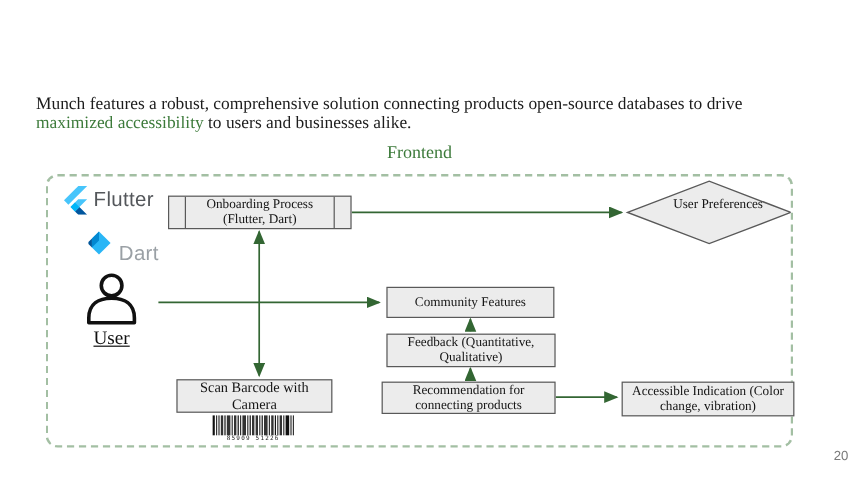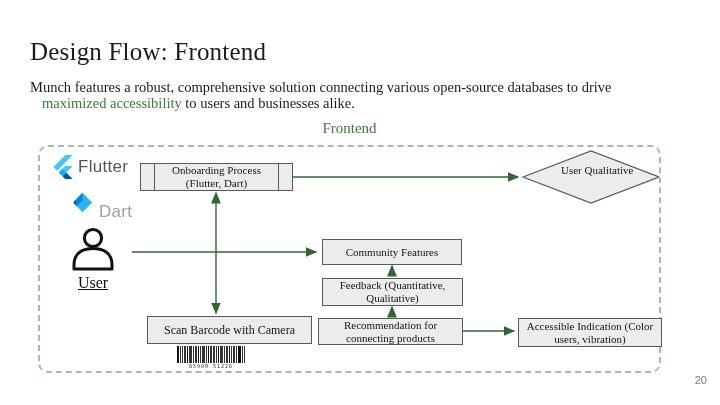--- a/index.html
+++ b/index.html
@@ -18,21 +18,21 @@
   
   .logo{position:absolute;top:10px;right:9px;display:flex;align-items:center;gap:2px;}
   .logo-text{font-family:"Liberation Sans","DejaVu Sans",sans-serif;font-weight:bold;
     font-size:13.5px;letter-spacing:.4px;color:var(--logo-green);}
 
   
   .title{position:absolute;left:30px;top:38px;font-size:25px;color:var(--text-dark);
     font-weight:normal;letter-spacing:.2px;}
   .body-text{position:absolute;left:30px;top:80px;width:648px;font-size:14.5px;
     line-height:1.1;color:var(--text-dark);}
-  .body-text .hl{color:var(--accent-green);margin-left:12px;}
+  .body-text .hl{color:var(--accent-green);}
 
   
   .diagram-label{position:absolute;left:38px;top:120px;width:623px;text-align:center;
     font-size:15px;color:var(--accent-green);}
   .diagram{position:absolute;left:38px;top:145px;width:623px;height:228px;
     border:2px dashed var(--dash-green);border-radius:10px;background:#fff;}
   .overlay{position:absolute;left:0;top:0;width:619px;height:224px;pointer-events:none;}
   .flow-line{stroke:var(--arrow-green);stroke-width:1.4;fill:none;}
   .arrowhead-shape{fill:var(--arrow-green);}
   .diamond-shape{fill:var(--box-fill);stroke:var(--box-border);stroke-width:1.2;}
@@ -70,22 +70,21 @@
   .page-number{position:absolute;right:13px;top:374px;
     font-family:"Liberation Sans","DejaVu Sans",sans-serif;
     font-size:11px;color:var(--page-number-gray);}
 </style>
 </head>
 <body>
 
 <div class="slide">
 
 
-  <h1 class="title">Design Flow: Frontend</h1>
-  <p class="body-text"><span>Munch features a robust, comprehensive solution connecting various open-source databases to drive </span><span class="hl">maximized accessibility</span><span> to users and businesses alike.</span></p>
+  <p class="body-text"><span>Munch features a robust, comprehensive solution connecting products open-source databases to drive </span><span class="hl">maximized accessibility</span><span> to users and businesses alike.</span></p>
 
   <div class="diagram-label">Frontend</div>
 
   <div class="diagram">
 
     <svg class="overlay" viewBox="0 0 619 224">
       <defs>
         <marker id="ah" markerWidth="9" markerHeight="8" refX="7.5" refY="3.5" orient="auto-start-reverse">
           <path class="arrowhead-shape" d="M0,0 L8.5,3.5 L0,7 Z"></path>
         </marker>
@@ -124,26 +123,26 @@
       <span class="dart-label">Dart</span>
     </div>
 
     <svg class="user-icon" width="48" height="45" viewBox="0 0 48 45">
       <circle cx="24" cy="11" r="8.6" fill="#fff" stroke="#111" stroke-width="3"></circle>
       <path d="M5 42 L5 38 C5 26 13.5 21.5 24 21.5 C34.5 21.5 43 26 43 38 L43 42 Z" fill="#fff" stroke="#111" stroke-width="3" stroke-linejoin="round"></path>
     </svg>
     <div class="user-label">User</div>
 
     <div class="node predefined" style="left:100px;top:16px;width:153px;height:28px;">Onboarding Process (Flutter, Dart)</div>
-    <div class="diamond-text">User Qualitative</div>
+    <div class="diamond-text">User Preferences</div>
     <div class="node" style="left:282px;top:92px;width:140px;height:26px;">Community Features</div>
     <div class="node" style="left:282px;top:131px;width:141px;height:28px;">Feedback (Quantitative, Qualitative)</div>
-    <div class="node" style="left:107px;top:169px;width:165px;height:28px;font-size:12px;">Scan Barcode with Camera</div>
+    <div class="node" style="left:107px;top:169px;width:130px;height:28px;font-size:12px;">Scan Barcode with Camera</div>
     <div class="node" style="left:278px;top:171px;width:145px;height:27px;">Recommendation for connecting products</div>
-    <div class="node" style="left:478px;top:171px;width:144px;height:29px;">Accessible Indication (Color users, vibration)</div>
+    <div class="node" style="left:478px;top:171px;width:144px;height:29px;">Accessible Indication (Color change, vibration)</div>
 
     <svg class="barcode" viewBox="0 0 68 17" preserveAspectRatio="none">
         <rect x="0" y="0" width="2" height="17" fill="#111"></rect>
         <rect x="3" y="0" width="1" height="17" fill="#333"></rect>
         <rect x="5" y="0" width="1" height="17" fill="#333"></rect>
         <rect x="7" y="0" width="2" height="17" fill="#333"></rect>
         <rect x="10" y="0" width="1" height="17" fill="#111"></rect>
         <rect x="12" y="0" width="3" height="17" fill="#333"></rect>
         <rect x="16" y="0" width="1" height="17" fill="#333"></rect>
         <rect x="18" y="0" width="2" height="17" fill="#333"></rect>

